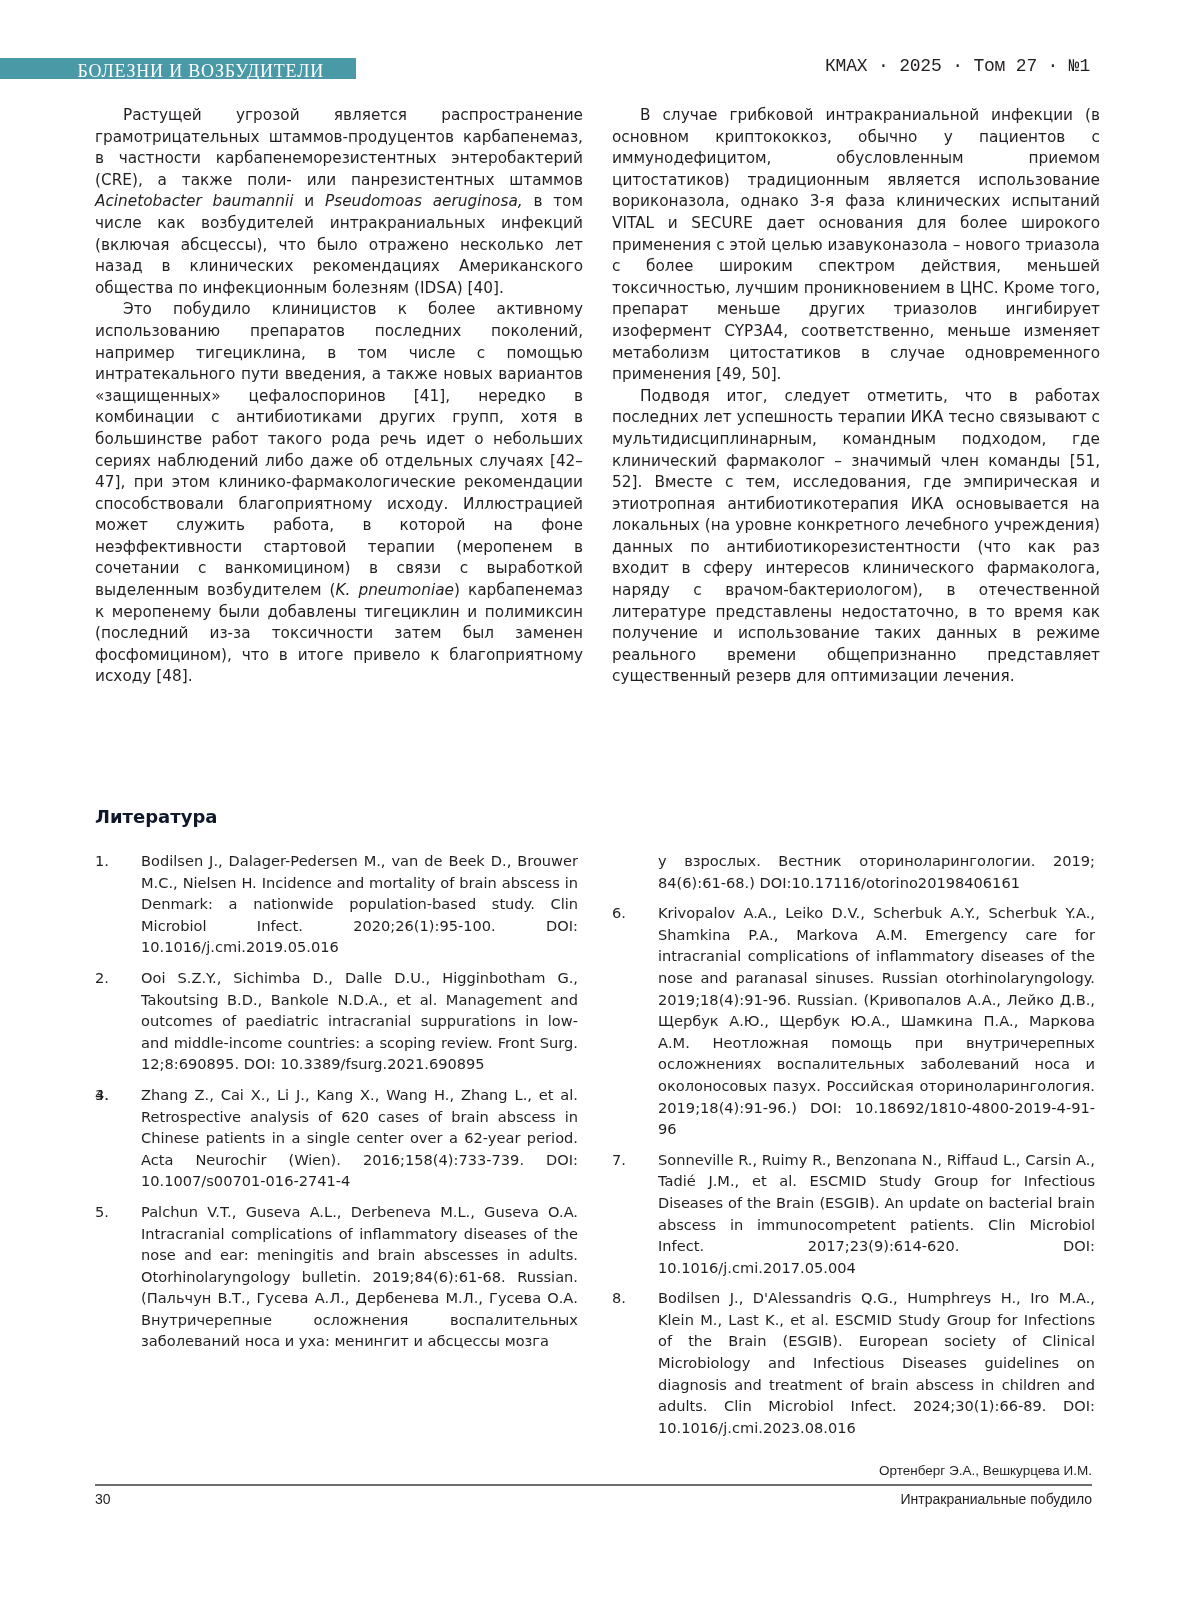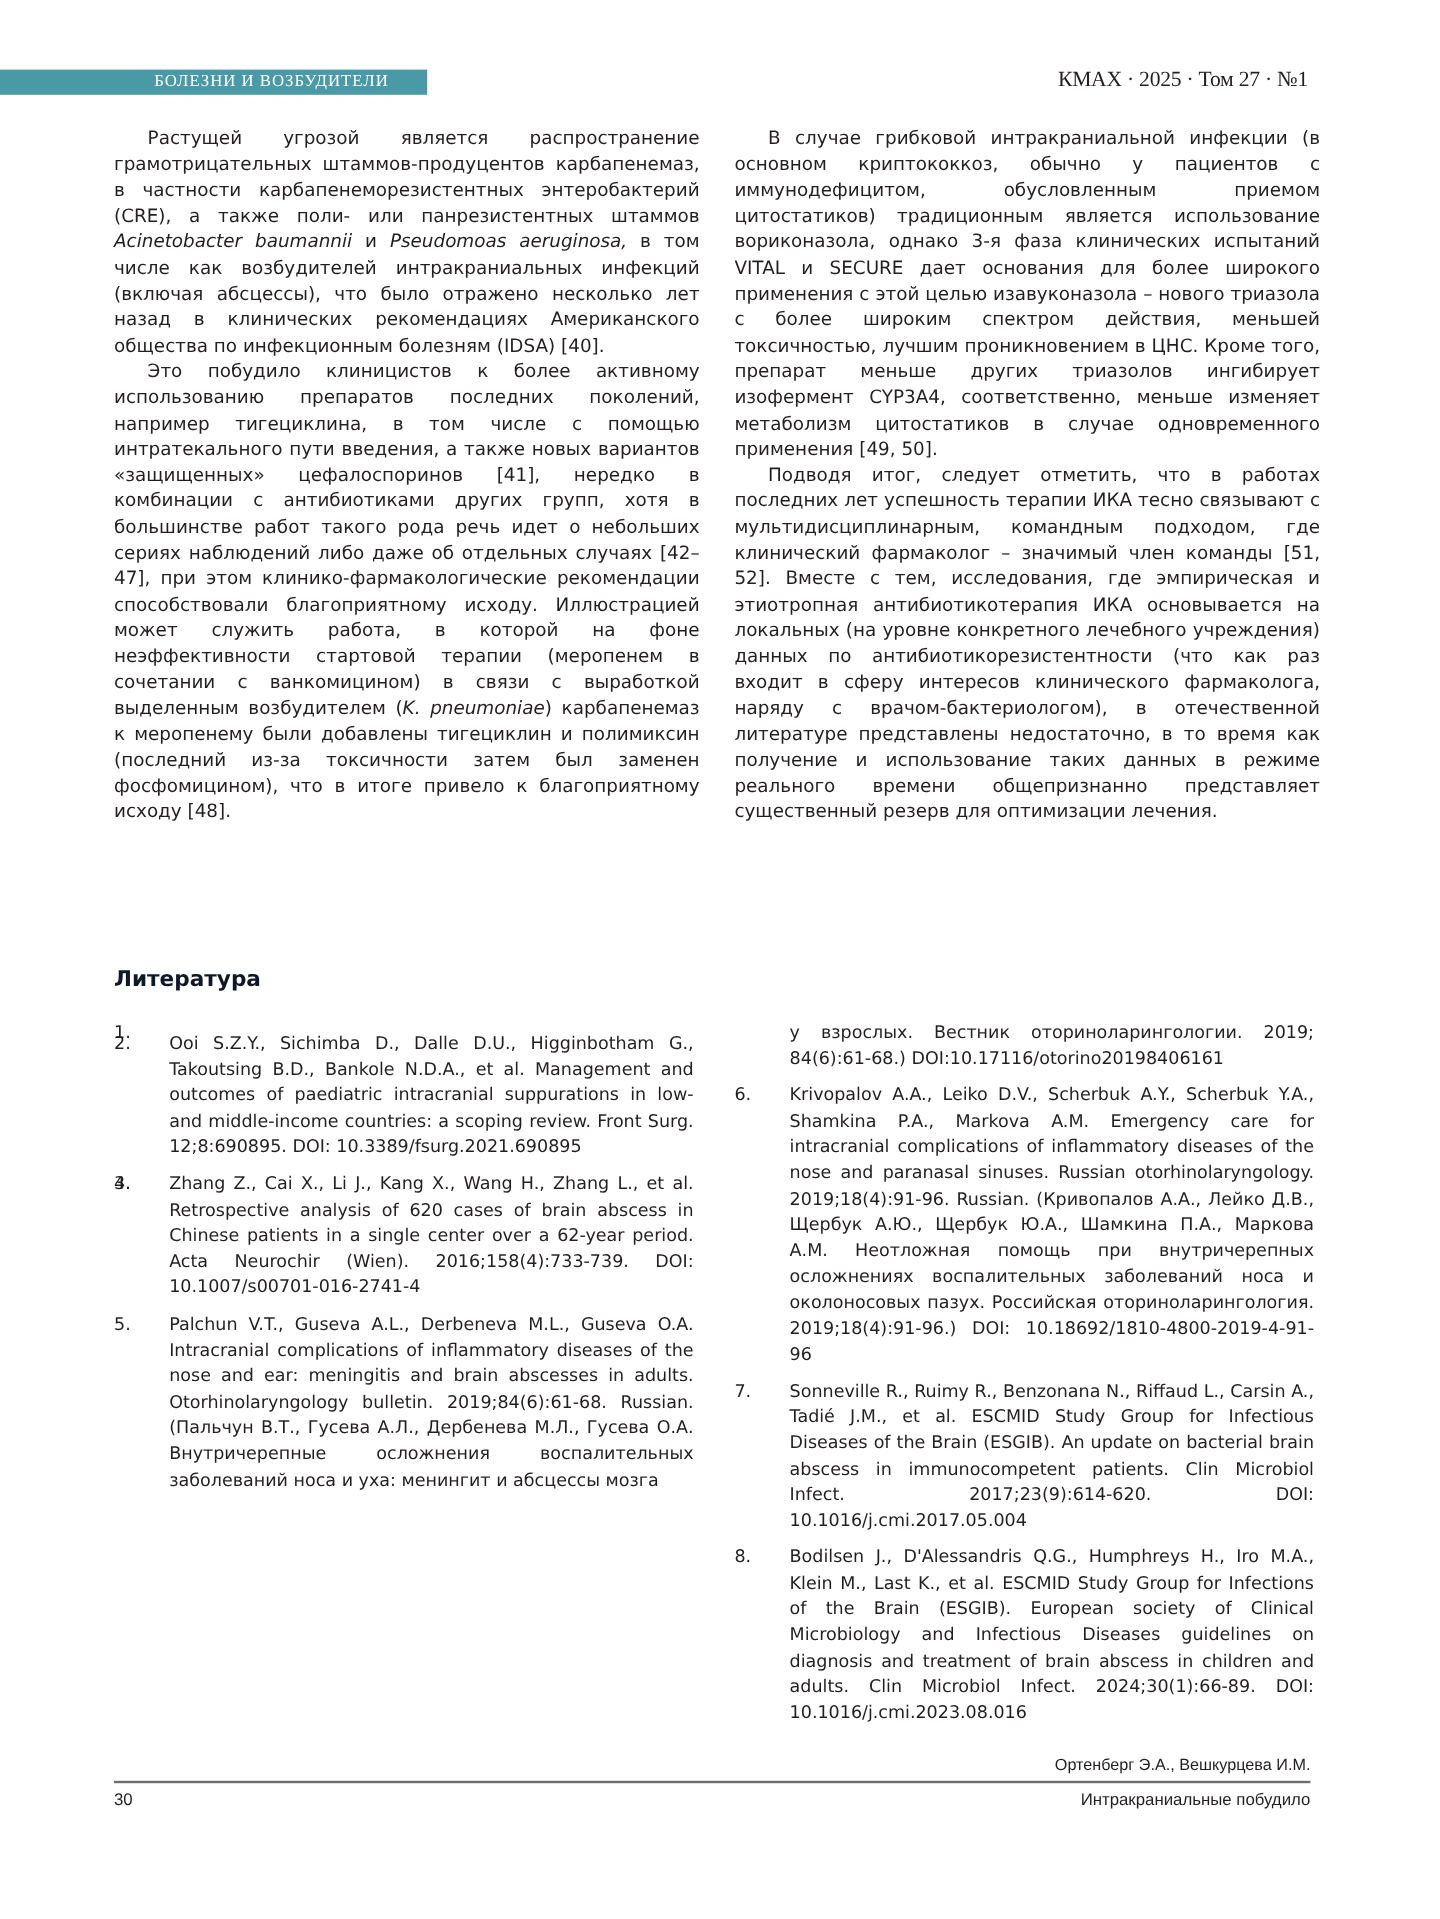--- a/index.html
+++ b/index.html
@@ -1,22 +1,22 @@
 <!DOCTYPE html>
 <html><head>
 <meta charset="utf-8">
 <style>
   html, body { margin: 0; padding: 0; background: #ffffff; }
   body { width: 1200px; height: 1599px; position: relative; overflow: hidden;
          font-family: "DejaVu Sans", sans-serif; color: #231f20; }
   .section-bar { position: absolute; left: 0; top: 58px; width: 356px; height: 21px;
                  background: #4a99a6; }
   .section-bar span { position: absolute; right: 32px; top: 3px; font-family: "Liberation Serif", serif;
-                      font-size: 14px; letter-spacing: 0.8px; color: #ffffff; text-align: right; }
-  .journal { position: absolute; right: 110px; top: 56px; font-family: Liberation Serif, serif;
+                      font-size: 18px; letter-spacing: 0.8px; color: #ffffff; text-align: right; }
+  .journal { position: absolute; right: 110px; top: 56px; font-family: Liberation Mono, monospace;
              font-size: 18px; color: #231f20; letter-spacing: -0.2px; }
   .col { position: absolute; top: 105px; width: 488px; font-size: 15.3px; line-height: 21.6px;
          text-align: justify; hyphens: manual; }
   .col.left { left: 95px; }
   .col.right { left: 612px; }
   .col p { margin: 0; text-indent: 28px; }
   .lit-title { position: absolute; left: 95px; top: 806px; font-family: "DejaVu Sans", sans-serif;
                font-weight: bold; font-size: 18px; color: #0f172a; }
   .refs { position: absolute; top: 850px; width: 483px; font-size: 14.6px; line-height: 21.6px; }
   .refs.left { left: 95px; }
@@ -45,21 +45,21 @@
 </div>
 
 <div class="col right">
   <p>В случае грибковой интракраниальной инфекции (в основном криптококкоз, обычно у пациентов с иммунодефицитом, обусловленным приемом цитостатиков) традиционным является использование вориконазола, однако 3-я фаза клинических испытаний VITAL и SECURE дает основания для более широкого применения с этой целью изавуконазола – нового триазола с более широким спектром действия, меньшей токсичностью, лучшим проникновением в ЦНС. Кроме того, препарат меньше других триазолов ингибирует изофермент CYP3A4, соответственно, меньше изменяет метаболизм цитостатиков в случае одновременного применения [49, 50].</p>
   <p>Подводя итог, следует отметить, что в работах последних лет успешность терапии ИКА тесно связывают с мультидисциплинарным, командным подходом, где клинический фармаколог – значимый член команды [51, 52]. Вместе с тем, исследования, где эмпирическая и этиотропная антибиотикотерапия ИКА основывается на локальных (на уровне конкретного лечебного учреждения) данных по антибиотикорезистентности (что как раз входит в сферу интересов клинического фармаколога, наряду с врачом-бактериологом), в отечественной литературе представлены недостаточно, в то время как получение и использование таких данных в режиме реального времени общепризнанно представляет существенный резерв для оптимизации лечения.</p>
 </div>
 
 <div class="lit-title">Литература</div>
 
 <div class="refs left">
-  <div class="ref"><span class="num">1.</span></div>
+  <div class="ref"><span class="num">1.</span><span>Bodilsen J., Dalager-Pedersen M., van de Beek D., Brouwer M.C., Nielsen H. Incidence and mortality of brain abscess in Denmark: a nationwide population-based study. Clin Microbiol Infect. 2020;26(1):95-100. DOI: 10.1016/j.cmi.2019.05.016</span></div>
   <div class="ref"><span class="num">2.</span><span>Ooi S.Z.Y., Sichimba D., Dalle D.U., Higginbotham G., Takoutsing B.D., Bankole N.D.A., et al. Management and outcomes of paediatric intracranial suppurations in low- and middle-income countries: a scoping review. Front Surg. 12;8:690895. DOI: 10.3389/fsurg.2021.690895</span></div>
   <div class="ref"><span class="num">3.</span></div>
   <div class="ref"><span class="num">4.</span><span>Zhang Z., Cai X., Li J., Kang X., Wang H., Zhang L., et al. Retrospective analysis of 620 cases of brain abscess in Chinese patients in a single center over a 62-year period. Acta Neurochir (Wien). 2016;158(4):733-739. DOI: 10.1007/s00701-016-2741-4</span></div>
   <div class="ref"><span class="num">5.</span><span>Palchun V.T., Guseva A.L., Derbeneva M.L., Guseva O.A. Intracranial complications of inflammatory diseases of the nose and ear: meningitis and brain abscesses in adults. Otorhinolaryngology bulletin. 2019;84(6):61-68. Russian. (Пальчун В.Т., Гусева А.Л., Дербенева М.Л., Гусева О.А. Внутричерепные осложнения воспалительных заболеваний носа и уха: менингит и абсцессы мозга</span></div>
 </div>
 
 <div class="refs right">
   <div class="ref cont">у взрослых. Вестник оториноларингологии. 2019; 84(6):61-68.) DOI:10.17116/otorino20198406161</div>
   <div class="ref"><span class="num">6.</span><span>Krivopalov A.A., Leiko D.V., Scherbuk A.Y., Scherbuk Y.A., Shamkina P.A., Markova A.M. Emergency care for intracranial complications of inflammatory diseases of the nose and paranasal sinuses. Russian otorhinolaryngology. 2019;18(4):91-96. Russian. (Кривопалов А.А., Лейко Д.В., Щербук А.Ю., Щербук Ю.А., Шамкина П.А., Маркова А.М. Неотложная помощь при внутричерепных осложнениях воспалительных заболеваний носа и околоносовых пазух. Российская оториноларингология. 2019;18(4):91-96.) DOI: 10.18692/1810-4800-2019-4-91-96</span></div>
   <div class="ref"><span class="num">7.</span><span>Sonneville R., Ruimy R., Benzonana N., Riffaud L., Carsin A., Tadié J.M., et al. ESCMID Study Group for Infectious Diseases of the Brain (ESGIB). An update on bacterial brain abscess in immunocompetent patients. Clin Microbiol Infect. 2017;23(9):614-620. DOI: 10.1016/j.cmi.2017.05.004</span></div>

